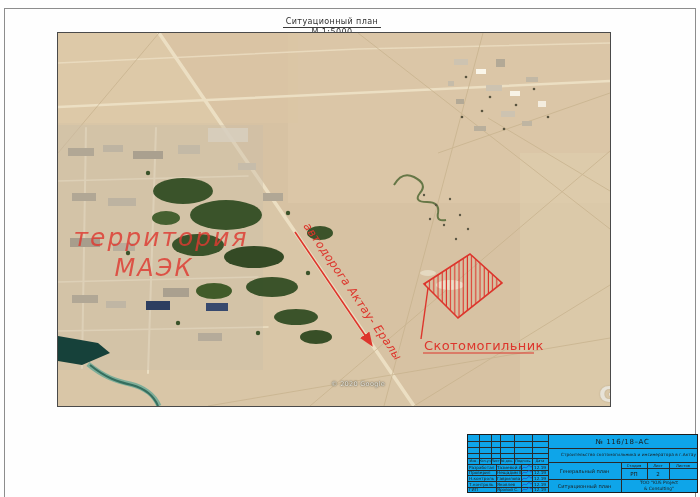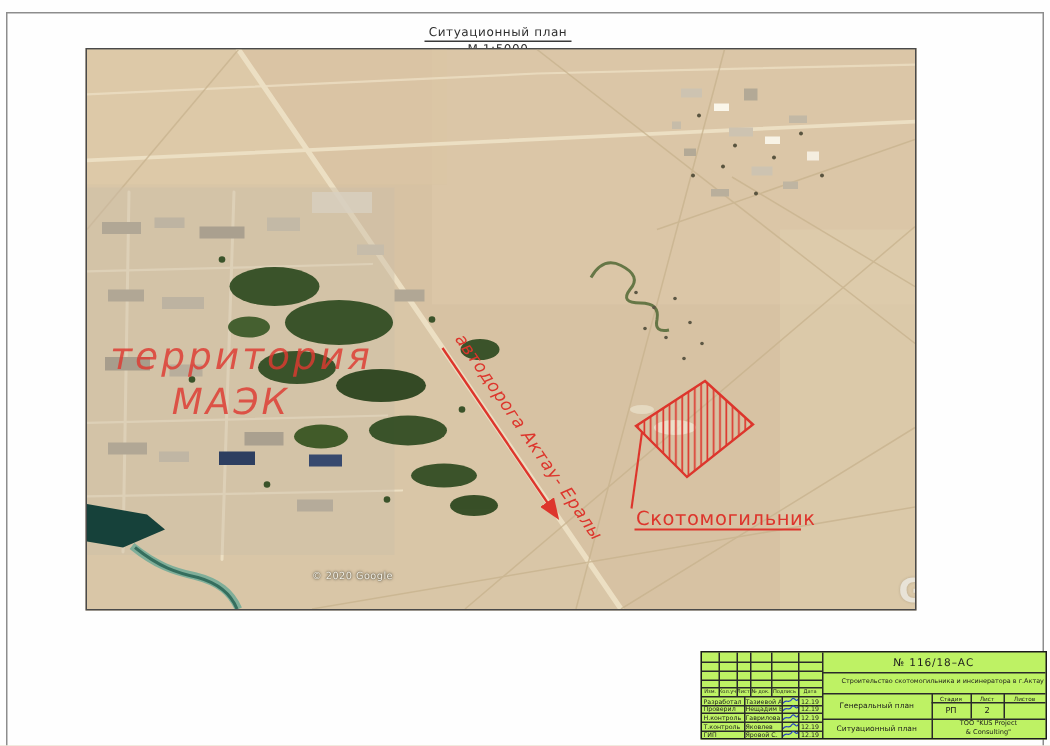--- a/index.html
+++ b/index.html
@@ -16,26 +16,26 @@
   #sheet-title{position:absolute;left:272px;top:9px;width:120px;text-align:center;color:#2e2e2e;}
   #sheet-title .t1{display:inline-block;font-size:8px;line-height:9px;border-bottom:1px solid #3a3a3a;padding:0 3px 1px 3px;letter-spacing:.4px;}
   #sheet-title .t2{font-size:8px;line-height:9px;letter-spacing:.4px;}
 
   
   #map{position:absolute;left:57px;top:32px;width:552px;height:373px;border:1px solid #4a4a4a;overflow:hidden;background:#d9c6a7;}
   #map svg{position:absolute;left:0;top:0;}
   .terr-text{font-family:"DejaVu Sans",sans-serif;font-style:italic;fill:#de3a31;opacity:.82;letter-spacing:2px;text-anchor:middle;}
   .road-text{font-family:"DejaVu Sans",sans-serif;font-style:italic;font-size:11.5px;fill:#dd352c;letter-spacing:.4px;}
   .site-text{font-family:"DejaVu Sans",sans-serif;font-size:13px;fill:#dd352c;letter-spacing:.4px;}
-  #copyright{position:absolute;left:150px;top:347px;width:300px;text-align:left;color:#f3f0e6;
+  #copyright{position:absolute;left:150px;top:347px;width:300px;text-align:center;color:#f3f0e6;
     font-size:6.5px;line-height:8px;letter-spacing:.3px;text-shadow:0 0 2px rgba(70,65,50,.95),0 0 1px rgba(70,65,50,.9);}
   #gwatermark{position:absolute;right:-7px;top:349px;font-size:22px;font-weight:bold;color:#eae6dc;opacity:.9;text-shadow:0 0 2px rgba(120,110,90,.4);}
 
   
-  #tb{position:absolute;left:467px;top:434px;width:229px;height:57px;border:1px solid #1c1c1c;background:#bef264;color:#1c1c1c;}
+  #tb{position:absolute;left:467px;top:434px;width:229px;height:57px;border:1px solid #1c1c1c;background:#0ea5e9;color:#1c1c1c;}
   .vl,.hl{position:absolute;background:#2a2a2a;}
   .cellabel{position:absolute;overflow:hidden;white-space:nowrap;}
   .ctr{display:flex;align-items:center;justify-content:center;text-align:center;}
   .rev-h{font-size:3.4px;line-height:4px;}
   .staff-t{font-size:4.2px;line-height:5px;}
   #tb-num{font-size:7px;letter-spacing:.6px;}
   #tb-project{font-size:4.3px;white-space:normal;line-height:5.5px;padding:0 6px;}
   .draw-name{font-size:5px;}
   .stage-h{font-size:3.8px;}
   .stage-v{font-size:5.5px;}

